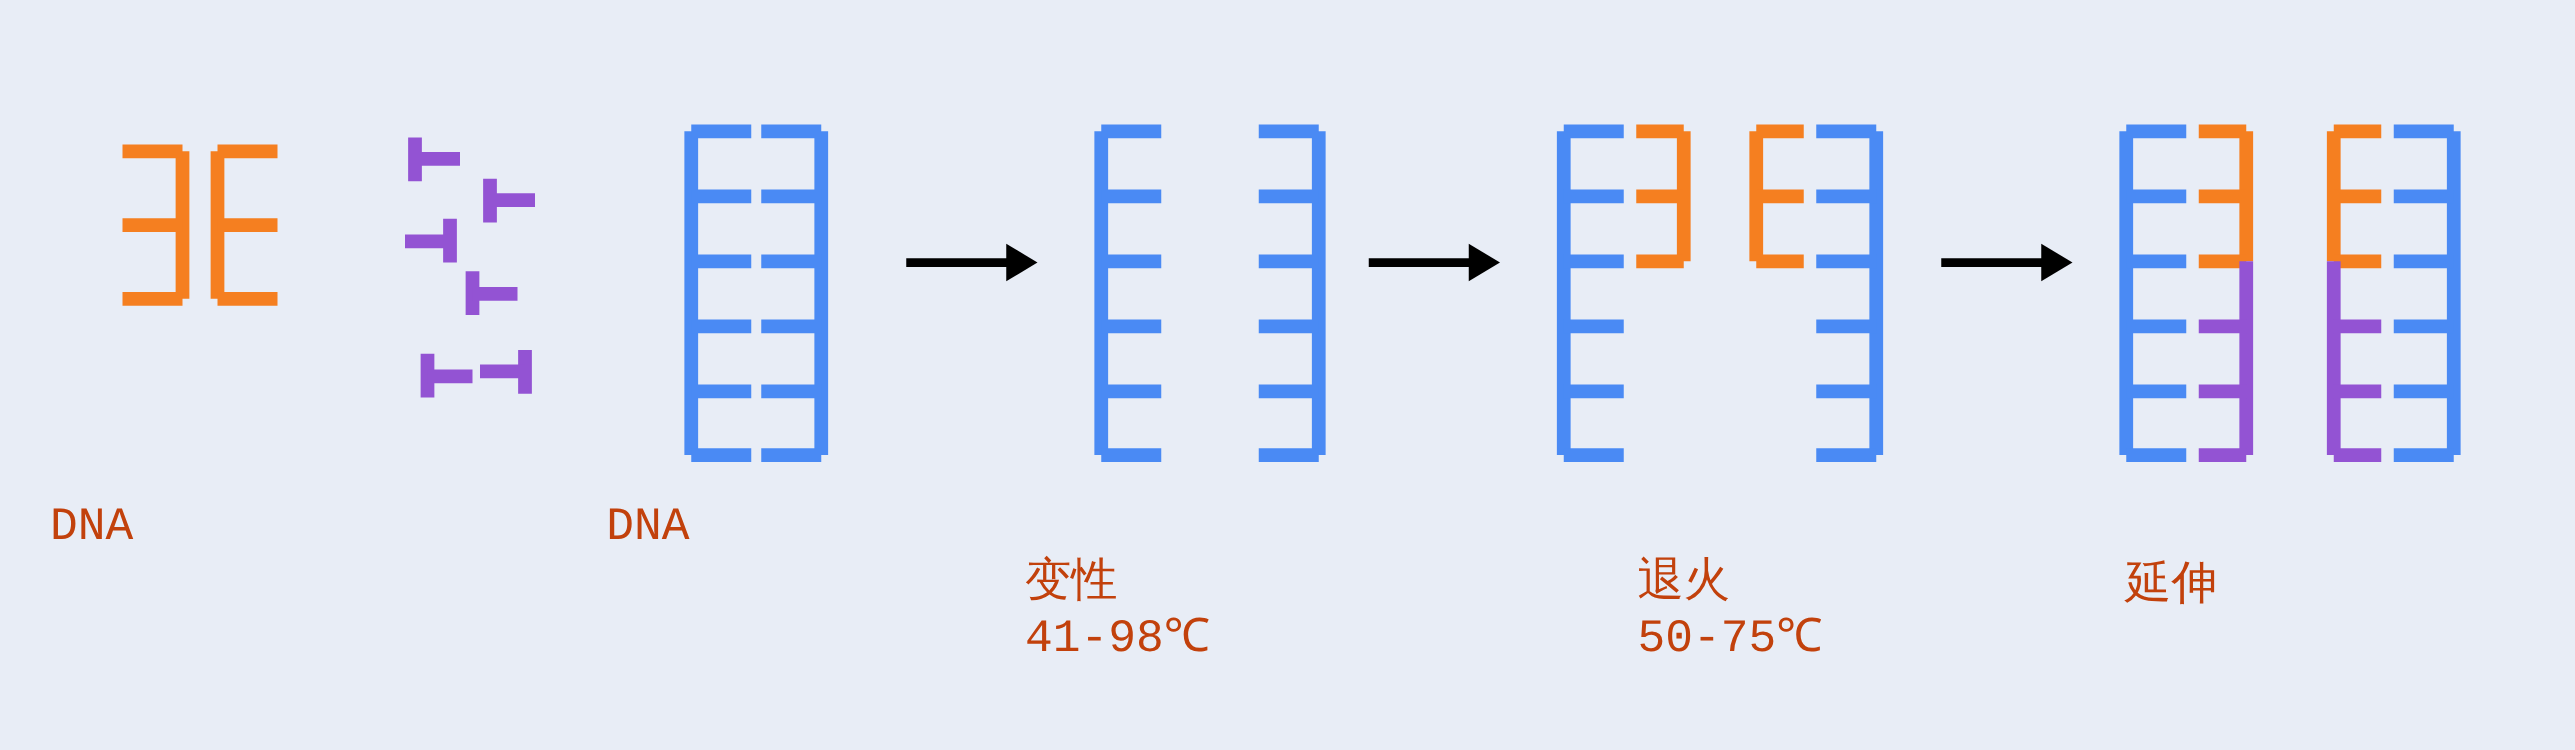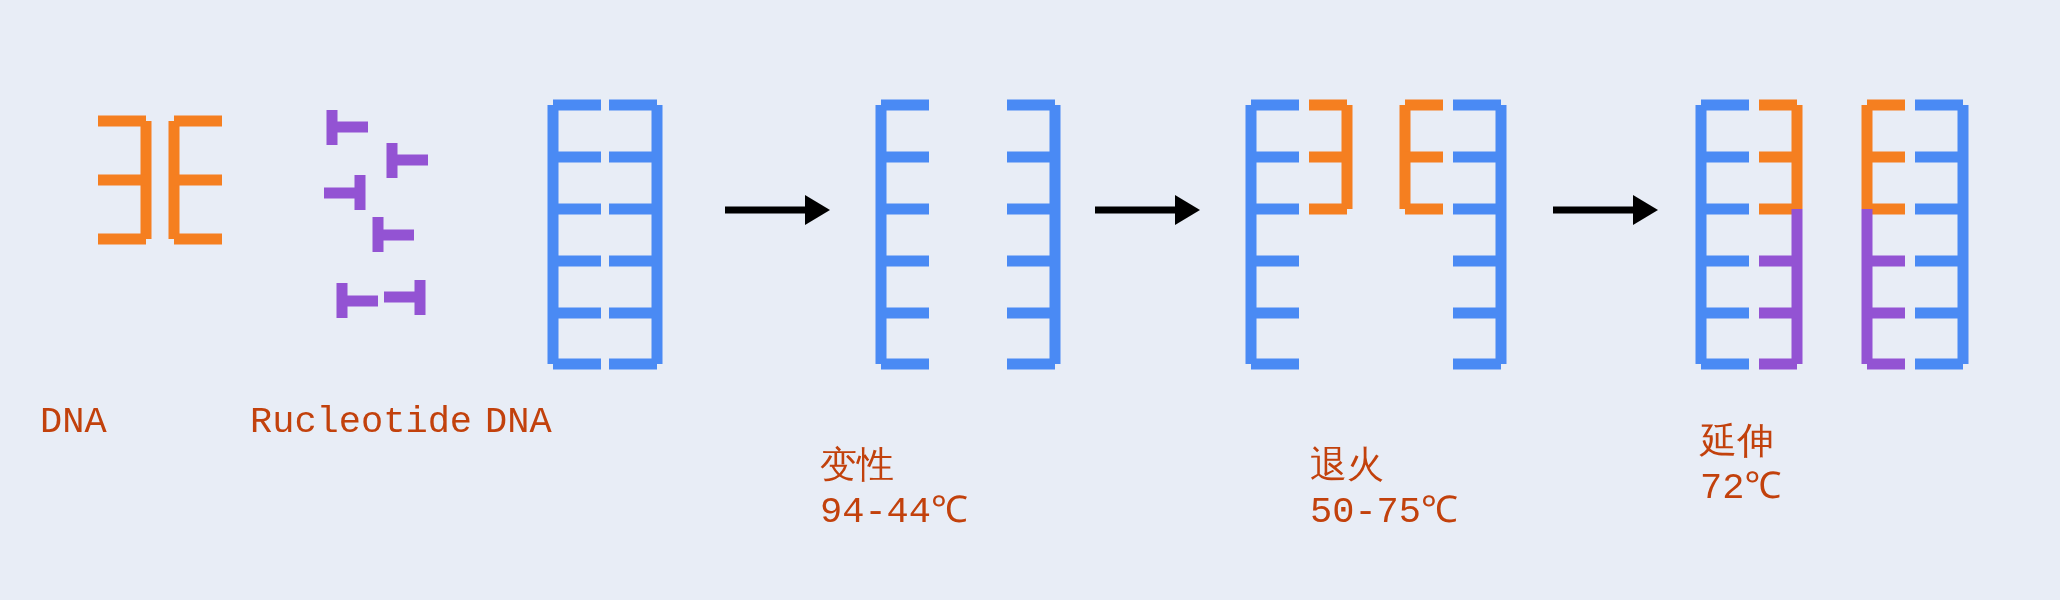--- a/index.html
+++ b/index.html
@@ -73,21 +73,20 @@
         <line x1="58" y1="130" x2="94" y2="130"></line>
 
         <line x1="22" y1="178" x2="22" y2="213"></line>
         <line x1="22" y1="196" x2="58" y2="196"></line>
 
         <line x1="100" y1="175" x2="100" y2="210"></line>
         <line x1="100" y1="192" x2="64" y2="192"></line>
       </g>
     </svg>
   </div>
-  <div class="caption" style="left:250px; top:400px; width:270px;"><span>Rucleotide</span></div>
 
   <div class="node" style="left:545px; top:100px;">
     <svg width="120" height="270" viewBox="0 0 120 270">
       <g stroke="#4a8af4" stroke-width="11" fill="none" stroke-linecap="butt">
 
         <line x1="8" y1="5" x2="8" y2="264"></line>
         <line x1="8" y1="5" x2="56" y2="5"></line>
         <line x1="8" y1="57" x2="56" y2="57"></line>
         <line x1="8" y1="109" x2="56" y2="109"></line>
         <line x1="8" y1="161" x2="56" y2="161"></line>
@@ -128,21 +127,21 @@
         <line x1="182" y1="5" x2="182" y2="264"></line>
         <line x1="182" y1="5" x2="134" y2="5"></line>
         <line x1="182" y1="57" x2="134" y2="57"></line>
         <line x1="182" y1="109" x2="134" y2="109"></line>
         <line x1="182" y1="161" x2="134" y2="161"></line>
         <line x1="182" y1="213" x2="134" y2="213"></line>
         <line x1="182" y1="264" x2="134" y2="264"></line>
       </g>
     </svg>
   </div>
-  <div class="caption" style="left:820px; top:445px; width:260px;"><span>变性</span><span class="caption-line2">94-44℃</span></div>
+  <div class="caption" style="left:820px; top:445px; width:260px;"><span>变性</span><span class="caption-line2">41-98℃</span></div>
 
   <div class="node" style="left:1095px; top:190px;">
     <svg width="105" height="40" viewBox="0 0 105 40">
       <line x1="0" y1="20" x2="82" y2="20" stroke="#000000" stroke-width="7"></line>
       <polygon points="80,5 105,20 80,35" fill="#000000"></polygon>
     </svg>
   </div>
 
   <div class="node" style="left:1243px; top:100px;">
     <svg width="266" height="270" viewBox="0 0 266 270">
@@ -236,15 +235,15 @@
         <line x1="270" y1="5" x2="270" y2="264"></line>
         <line x1="270" y1="5" x2="222" y2="5"></line>
         <line x1="270" y1="57" x2="222" y2="57"></line>
         <line x1="270" y1="109" x2="222" y2="109"></line>
         <line x1="270" y1="161" x2="222" y2="161"></line>
         <line x1="270" y1="213" x2="222" y2="213"></line>
         <line x1="270" y1="264" x2="222" y2="264"></line>
       </g>
     </svg>
   </div>
-  <div class="caption" style="left:1700px; top:421px; width:260px;"><span>延伸</span><span class="caption-line2">72℃</span></div>
+  <div class="caption" style="left:1700px; top:447px; width:260px;"><span>延伸</span></div>
 
 </div>
 
 </body></html>

